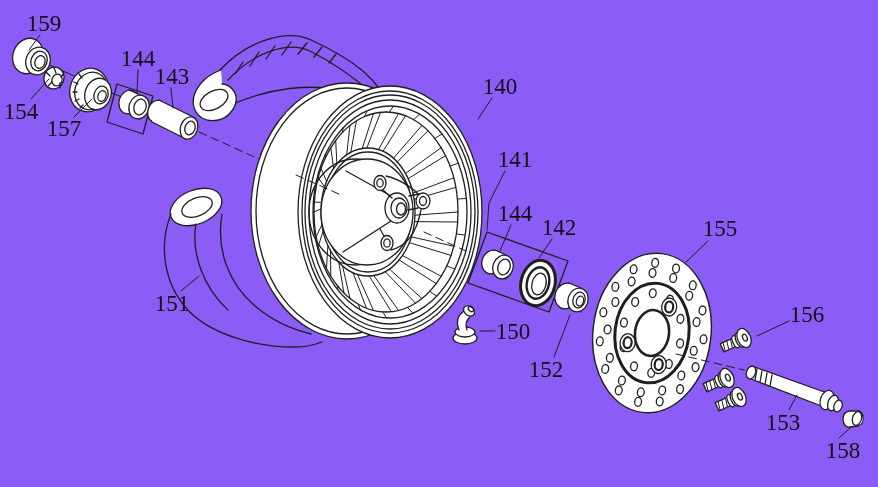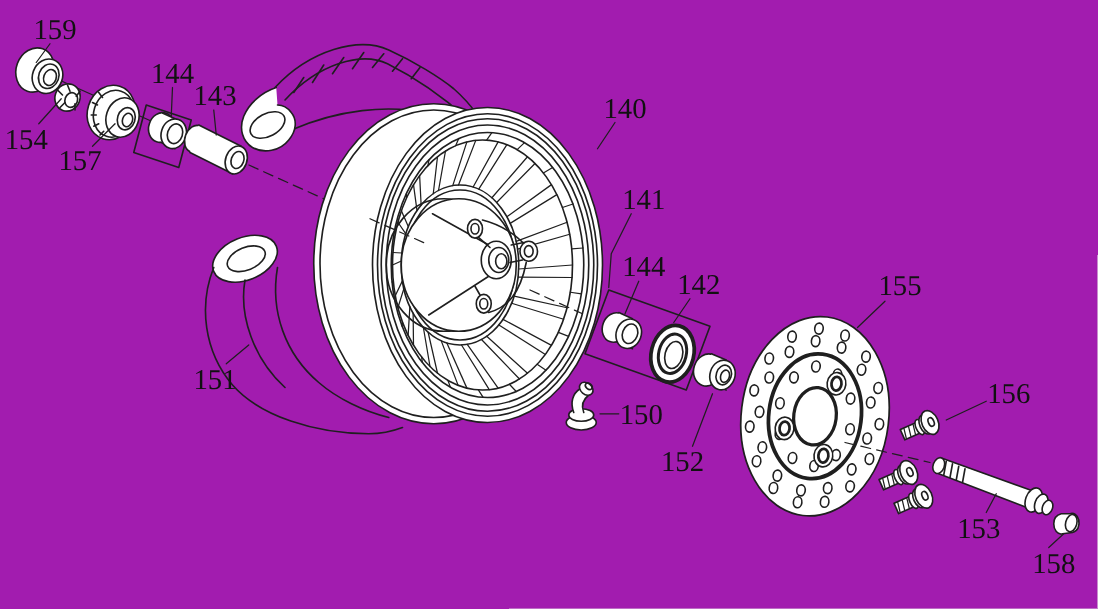--- a/index.html
+++ b/index.html
@@ -1,16 +1,16 @@
 <!DOCTYPE html>
 <html><head>
 <meta charset="utf-8">
 <style>
   html,body{margin:0;padding:0;background:#e8e8e8;}
-  .stage{position:relative;width:878px;height:487px;background:#a21caf;overflow:hidden;
+  .stage{position:relative;width:878px;height:487px;background:#8b5cf6;overflow:hidden;
          font-family:"Liberation Serif", serif;}
   #diagram{position:absolute;left:0;top:0;width:100%;height:100%;}
   #diagram path,#diagram ellipse,#diagram line,#diagram polyline{
       stroke:#1f1f1f;stroke-width:1.3;fill:none;stroke-linecap:round;stroke-linejoin:round;}
   #diagram .wfill{fill:#ffffff;}
   #diagram .nostroke{stroke:none;}
   #diagram .thin{stroke-width:1;}
   #diagram .dash{stroke-width:1;stroke-dasharray:8 5;}
   #diagram text.callout{fill:#111111;stroke:none;font-family:"Liberation Serif", serif;}
 </style>

